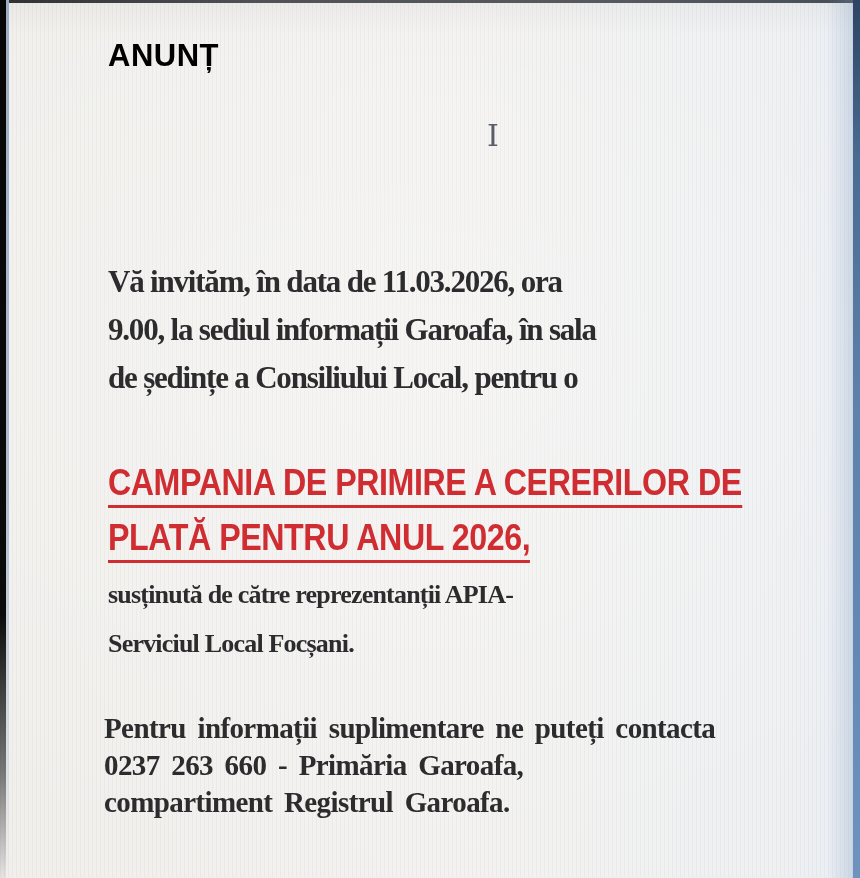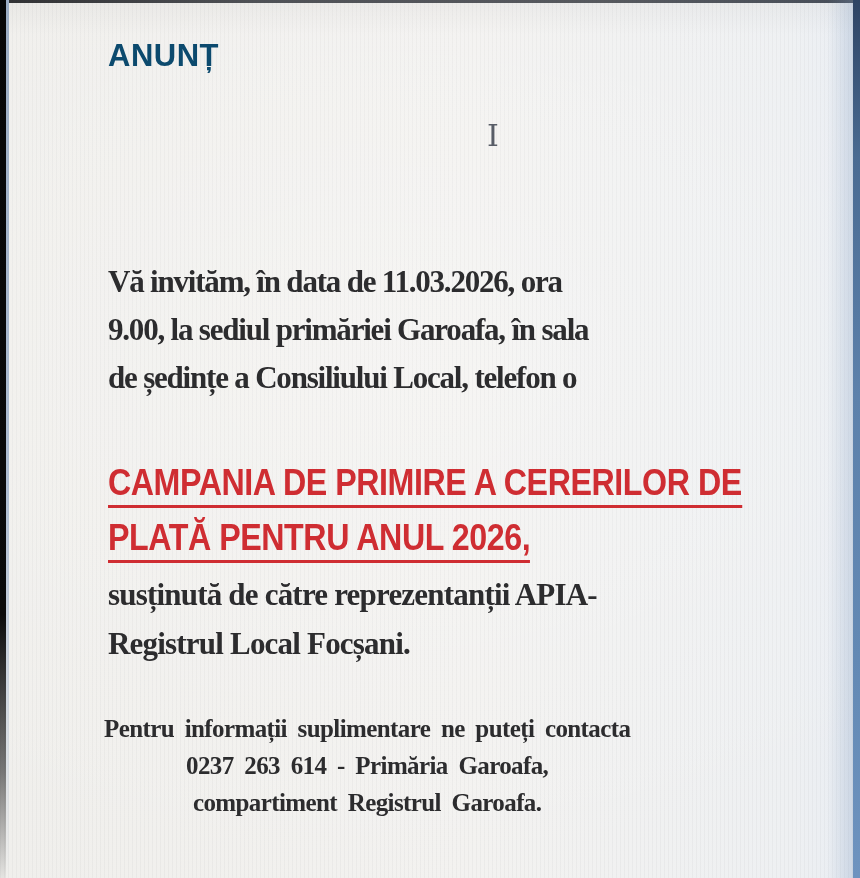--- a/index.html
+++ b/index.html
@@ -72,21 +72,21 @@
   }
 
   .content { position: absolute; inset: 0; }
 
   .doc-title {
     position: absolute;
     left: 108px; top: 38px;
     font-size: 31px;
     font-weight: bold;
     letter-spacing: 0.5px;
-    color: #0c4a6e;
+    color: #000000;
   }
   .intro-red {
     position: absolute;
     left: 108px; top: 99px;
     font-size: 31px;
     font-weight: bold;
     line-height: 49px;
     letter-spacing: -0.4px;
   }
   .red-text { color: #cf2d32; }
@@ -125,74 +125,73 @@
   .campaign .line span {
     display: inline-block;
     border-bottom: 3px solid #cf2d32;
     padding-bottom: 4px;
     line-height: 36px;
   }
 
   .support {
     position: absolute;
     left: 108px; top: 570px;
-    font-size: 31px;
+    font-size: 26px;
     font-weight: bold;
     line-height: 49px;
     letter-spacing: -0.8px;
   }
 
   .contact {
     position: absolute;
     left: 104px; top: 710px;
-    font-size: 25px;
+    font-size: 29px;
     font-weight: bold;
     line-height: 37px;
     letter-spacing: -0.6px;
     word-spacing: 5px;
-    text-align: center;
   }
 </style>
 </head>
 <body>
 
 <div class="photo-frame">
   <div class="paper-texture"></div>
   <div class="paper-vignette"></div>
 
   <div class="content">
 
     <div class="doc-title">ANUNȚ</div>
 
 
     <div class="text-cursor">I</div>
 
     <div class="body-par black-text">
       <div>Vă invităm, în data de 11.03.2026, ora</div>
-      <div>9.00, la sediul primăriei Garoafa, în sala</div>
-      <div>de ședințe a Consiliului Local, telefon o</div>
+      <div>9.00, la sediul informații Garoafa, în sala</div>
+      <div>de ședințe a Consiliului Local, pentru o</div>
     </div>
 
     <div class="campaign red-text">
       <div class="line">
         <span>CAMPANIA DE PRIMIRE A CERERILOR DE</span>
       </div>
       <div class="line">
         <span>PLATĂ PENTRU ANUL 2026,</span>
       </div>
     </div>
 
     <div class="support black-text">
       <div>susținută de către reprezentanții APIA-</div>
-      <div>Registrul Local Focșani.</div>
+      <div>Serviciul Local Focșani.</div>
     </div>
 
     <div class="contact black-text">
       <div>Pentru informații suplimentare ne puteți contacta</div>
-      <div>0237 263 614 - Primăria Garoafa,</div>
+      <div>0237 263 660 - Primăria Garoafa,</div>
       <div>compartiment Registrul Garoafa.</div>
     </div>
 
   </div>
 
   <div class="edge-top"></div>
   <div class="edge-left-black"></div>
   <div class="edge-left-blue"></div>
   <div class="edge-right-soft"></div>
   <div class="edge-right-blue"></div>

